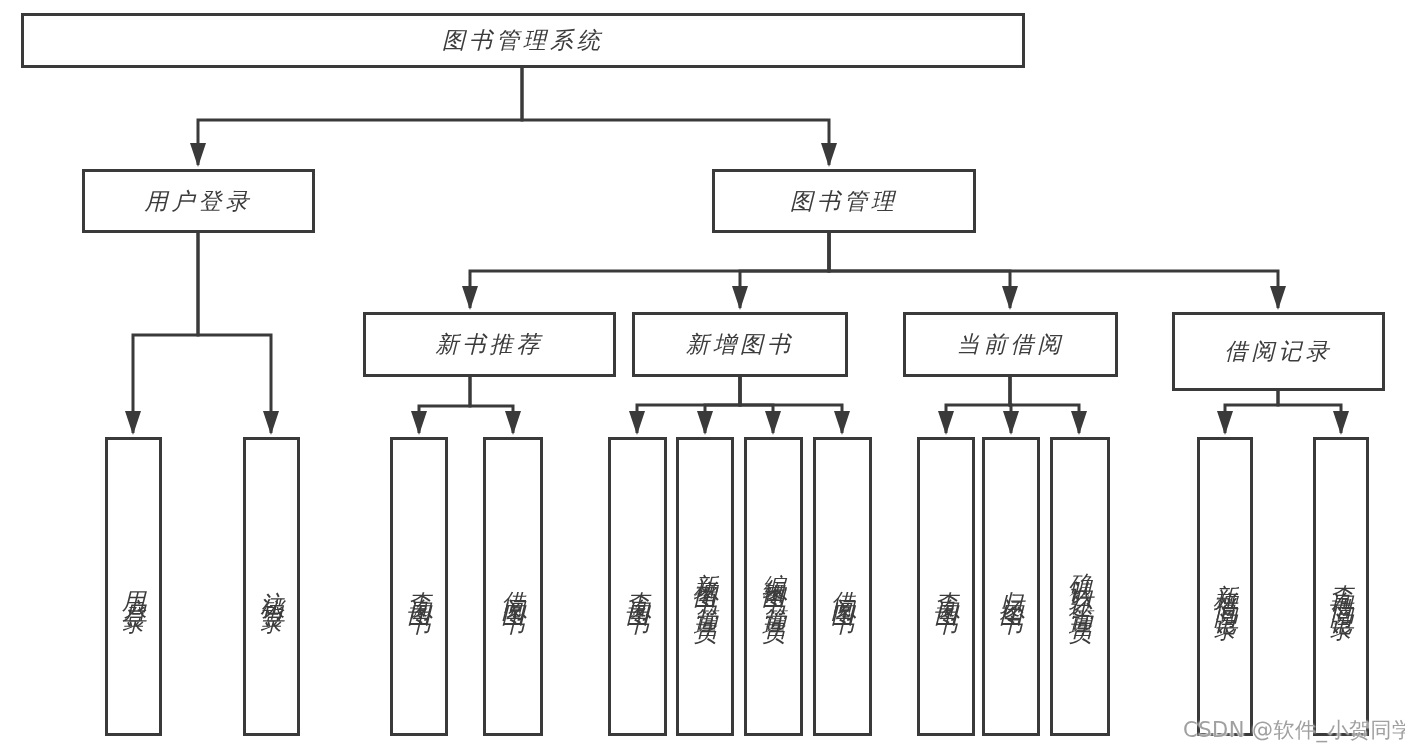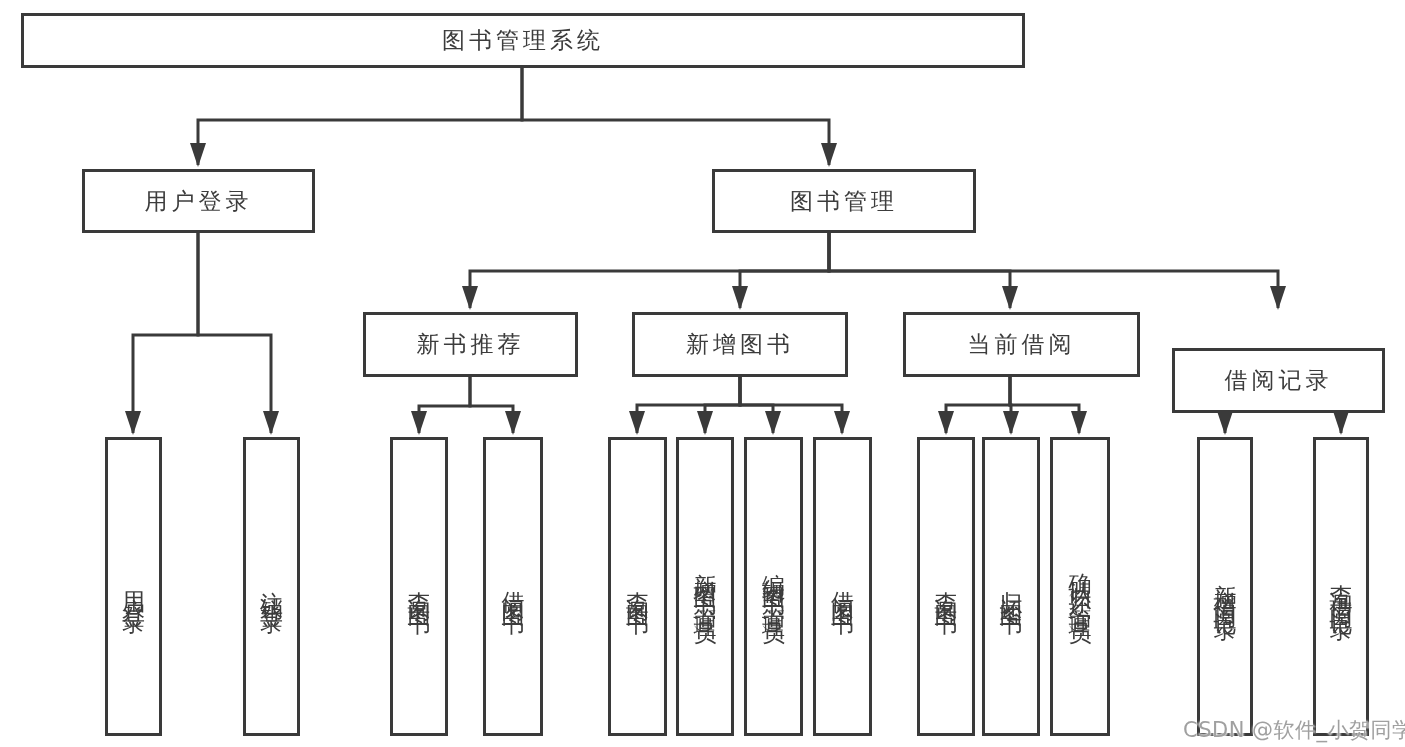--- a/index.html
+++ b/index.html
@@ -24,20 +24,21 @@
     background: var(--box-bg, #ffffff);
     border: 3px solid var(--line, #3a3a3a);
     color: var(--text, #3c3c3c);
     display: flex;
     align-items: center;
     justify-content: center;
     font-size: 23px;
     letter-spacing: 4px;
     white-space: nowrap;
     line-height: 1;
+    font-style: italic;
   }
   .node.vertical {
     writing-mode: vertical-rl;
     text-orientation: mixed;
     letter-spacing: 7px;
     white-space: normal;
   }
   #watermark {
     position: absolute;
     left: 1183px;
@@ -77,24 +78,24 @@
       <polyline points="1010,377 1010,405 946,405 946,433" fill="none" stroke="#3a3a3a" stroke-width="3" marker-end="url(#arrow)"></polyline>
       <polyline points="1010,377 1010,405 1011,405 1011,433" fill="none" stroke="#3a3a3a" stroke-width="3" marker-end="url(#arrow)"></polyline>
       <polyline points="1010,377 1010,405 1079,405 1079,433" fill="none" stroke="#3a3a3a" stroke-width="3" marker-end="url(#arrow)"></polyline>
       <polyline points="1278,377 1278,405 1225,405 1225,433" fill="none" stroke="#3a3a3a" stroke-width="3" marker-end="url(#arrow)"></polyline>
       <polyline points="1278,377 1278,405 1341,405 1341,433" fill="none" stroke="#3a3a3a" stroke-width="3" marker-end="url(#arrow)"></polyline>
     </svg>
   <div id="node-layer">
       <div class="node" style="left: 21px; top: 13px; width: 1004px; height: 55px;">图书管理系统</div>
       <div class="node" style="left: 82px; top: 169px; width: 233px; height: 64px;">用户登录</div>
       <div class="node" style="left: 712px; top: 169px; width: 264px; height: 64px;">图书管理</div>
-      <div class="node" style="left: 363px; top: 312px; width: 215px; height: 65px;">新书推荐</div>
+      <div class="node" style="left: 363px; top: 312px; width: 253px; height: 65px;">新书推荐</div>
       <div class="node" style="left: 632px; top: 312px; width: 216px; height: 65px;">新增图书</div>
-      <div class="node" style="left: 903px; top: 312px; width: 237px; height: 65px;">当前借阅</div>
-      <div class="node" style="left: 1172px; top: 312px; width: 213px; height: 65px; margin-top: 36px;">借阅记录</div>
+      <div class="node" style="left: 903px; top: 312px; width: 215px; height: 65px;">当前借阅</div>
+      <div class="node" style="left: 1172px; top: 312px; width: 213px; height: 79px;">借阅记录</div>
       <div class="node vertical" style="left: 105px; top: 437px; width: 57px; height: 299px;">用户登录</div>
       <div class="node vertical" style="left: 243px; top: 437px; width: 57px; height: 299px;">注销登录</div>
       <div class="node vertical" style="left: 390px; top: 437px; width: 58px; height: 299px;">查询图书</div>
       <div class="node vertical" style="left: 483px; top: 437px; width: 60px; height: 299px;">借阅图书</div>
       <div class="node vertical" style="left: 608px; top: 437px; width: 59px; height: 299px;">查询图书</div>
       <div class="node vertical" style="left: 676px; top: 437px; width: 58px; height: 299px;">新增图书（管理员）</div>
       <div class="node vertical" style="left: 744px; top: 437px; width: 59px; height: 299px;">编辑图书（管理员）</div>
       <div class="node vertical" style="left: 813px; top: 437px; width: 59px; height: 299px;">借阅图书</div>
       <div class="node vertical" style="left: 917px; top: 437px; width: 58px; height: 299px;">查询图书</div>
       <div class="node vertical" style="left: 982px; top: 437px; width: 58px; height: 299px;">归还图书</div>

